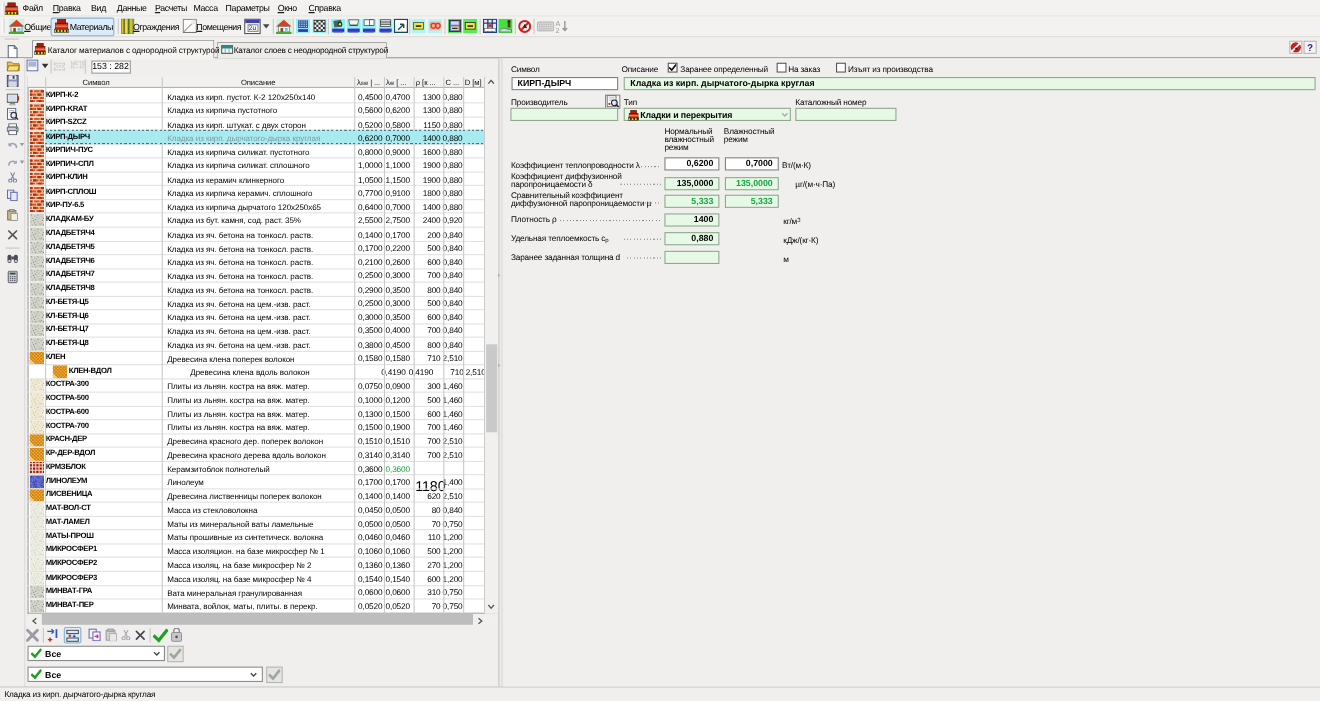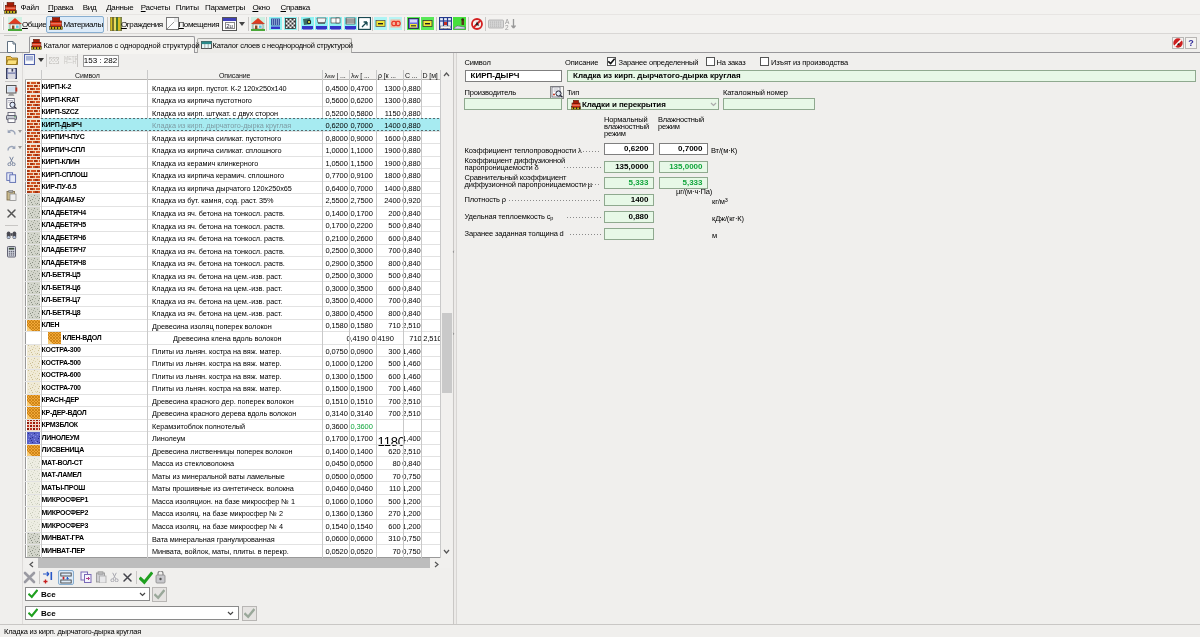--- a/index.html
+++ b/index.html
@@ -28,21 +28,21 @@
       <rect x="1.3" y="3.6" width="10.4" height="5.0" fill="#d83214" stroke="#5a0f00" stroke-width="0.6"></rect>
       <rect x="3.1" y="0.5" width="6.8" height="3.6" fill="#a81c06" stroke="#5a0f00" stroke-width="0.6"></rect>
       <line x1="1.3" y1="6.2" x2="11.7" y2="6.2" stroke="#f9b9a8" stroke-width="0.7"></line>
     </svg>
   </div>
 <div class="mnu" style="left:20.5px;">Файл</div>
 <div class="mnu" style="left:48px;"><span style="text-decoration:underline;">П</span>равка</div>
 <div class="mnu" style="left:82.8px;">Вид</div>
 <div class="mnu" style="left:106.2px;"><span style="text-decoration:underline;">Д</span>анные</div>
 <div class="mnu" style="left:140.8px;"><span style="text-decoration:underline;">Р</span>асчеты</div>
-<div class="mnu" style="left:175.8px;">Плиты</div>
+<div class="mnu" style="left:175.8px;">Масса</div>
 <div class="mnu" style="left:205.1px;">Параметры</div>
 <div class="mnu" style="left:252.4px;"><span style="text-decoration:underline;">О</span>кно</div>
 <div class="mnu" style="left:280.5px;"><span style="text-decoration:underline;">С</span>правка</div>
 <div class="a" style="left:0;top:13.5px;width:1200px;height:20px;background:#f3f2f0;border-top:1px solid #e7e5e3;border-bottom:1px solid #d9d7d5;"></div>
 <div class="a" style="left:2px;top:17px;width:2px;height:13px;border-left:1px solid #fff;border-right:1px solid #c8c6c4;"></div>
 <div class="ico" style="left:7px;top:16px;">
     <svg width="16" height="15" viewBox="0 0 16 15" xmlns="http://www.w3.org/2000/svg">
       <rect x="1" y="1" width="14" height="13" fill="#cff0e2"></rect>
       <polygon points="8,2 15,8 1,8" fill="#e03c20"></polygon>
       <rect x="3" y="8" width="10" height="5" fill="#f7f4ea" stroke="#666" stroke-width="0.6"></rect>
@@ -1093,21 +1093,21 @@
         <line x1="12" y1="12" x2="24" y2="0" stroke="#c57d12" stroke-width="0.8"></line>
         <line x1="12" y1="0" x2="24" y2="12" stroke="#c57d12" stroke-width="0.8"></line>
         <line x1="15" y1="12" x2="27" y2="0" stroke="#c57d12" stroke-width="0.8"></line>
         <line x1="15" y1="0" x2="27" y2="12" stroke="#c57d12" stroke-width="0.8"></line>
         <line x1="18" y1="12" x2="30" y2="0" stroke="#c57d12" stroke-width="0.8"></line>
         <line x1="18" y1="0" x2="30" y2="12" stroke="#c57d12" stroke-width="0.8"></line>
         <path d="M0 12 L5 12 L0 7 Z" fill="#fbd98e" opacity="0.8"></path>
       </svg>
     </div>
     <div class="a" style="left:16.5px;top:2.5px;width:105px;font-size:7px;font-weight:bold;letter-spacing:-0.28px;white-space:nowrap;">КЛЕН</div>
-    <div class="a" style="left:127px;top:3px;width:173px;font-size:7.3px;letter-spacing:-0.05px;white-space:nowrap;color:#000;">Древесина изоляц поперек волокон</div>
+    <div class="a" style="left:127px;top:3px;width:173px;font-size:7.3px;letter-spacing:-0.05px;white-space:nowrap;color:#000;">Древесина клена поперек волокон</div>
     <div style="position:absolute;top:2.8px;font-size:7.5px;letter-spacing:-0.12px;text-align:right;left:300.5px;width:22px;">0,1580</div>
     <div style="position:absolute;top:2.8px;font-size:7.5px;letter-spacing:-0.12px;text-align:right;left:325.5px;width:22px;">0,1580</div>
     <div style="position:absolute;top:2.8px;font-size:7.5px;letter-spacing:-0.12px;text-align:right;left:352.5px;width:23px;">710</div>
     <div style="position:absolute;top:2.8px;font-size:7.5px;letter-spacing:-0.12px;text-align:right;left:376.0px;width:19.5px;overflow:hidden;direction:rtl;">2,510</div>
   </div>
 <div class="a" style="left:25px;top:331.20px;width:415px;height:12.52px;margin-left:21px;">
     <div class="a ico" style="left:2px;top:0.5px;">
       <svg width="13" height="12" viewBox="0 0 13 12" xmlns="http://www.w3.org/2000/svg">
         <rect width="13" height="12" fill="#f2a838"></rect>
         <line x1="-12" y1="12" x2="0" y2="0" stroke="#c57d12" stroke-width="0.8"></line>
@@ -1938,21 +1938,21 @@
 <div class="lbl" style="left:464.5px;top:145.5px;">Коэффициент теплопроводности λ</div>
 <div class="a" style="left:580px;top:150.5px;width:21px;height:1px;background-image:repeating-linear-gradient(to right,#8a8a8a 0,#8a8a8a 1px,transparent 1px,transparent 3px);"></div>
 <div class="inp" style="left:604px;top:143px;width:49.5px;height:12px;line-height:10px;text-align:right;padding-right:4px;">0,6200</div>
 <div class="inp" style="left:658.5px;top:143px;width:49px;height:12px;line-height:10px;text-align:right;padding-right:4px;">0,7000</div>
 <div class="lbl" style="left:711px;top:146px;">Вт/(м·К)</div>
 <div class="lbl" style="left:464.5px;top:155.5px;">Коэффициент диффузионной</div>
 <div class="lbl" style="left:464.5px;top:163px;">паропроницаемости δ</div>
 <div class="a" style="left:564px;top:166.5px;width:37px;height:1px;background-image:repeating-linear-gradient(to right,#8a8a8a 0,#8a8a8a 1px,transparent 1px,transparent 3px);"></div>
 <div class="inp ginp" style="left:604px;top:160.5px;width:49.5px;height:12px;line-height:10px;text-align:right;padding-right:4px;">135,0000</div>
 <div class="inp ginp" style="left:658.5px;top:160.5px;width:49px;height:12px;line-height:10px;text-align:right;padding-right:4px;color:#12a53c;">135,0000</div>
-<div class="lbl" style="left:676px;top:162.5px;margin-top:24px;">µг/(м·ч·Па)</div>
+<div class="lbl" style="left:723px;top:162.5px;">µг/(м·ч·Па)</div>
 <div class="lbl" style="left:464.5px;top:172.5px;">Сравнительный коэффициент</div>
 <div class="lbl" style="left:464.5px;top:180px;">диффузионной паропроницаемости µ</div>
 <div class="a" style="left:586px;top:183.5px;width:15px;height:1px;background-image:repeating-linear-gradient(to right,#8a8a8a 0,#8a8a8a 1px,transparent 1px,transparent 3px);"></div>
 <div class="inp ginp" style="left:604px;top:176.5px;width:49.5px;height:12px;line-height:10px;text-align:right;padding-right:4px;color:#12a53c;">5,333</div>
 <div class="inp ginp" style="left:658.5px;top:176.5px;width:49px;height:12px;line-height:10px;text-align:right;padding-right:4px;color:#12a53c;">5,333</div>
 <div class="lbl" style="left:464.5px;top:194.5px;">Плотность ρ</div>
 <div class="a" style="left:509px;top:199.5px;width:92px;height:1px;background-image:repeating-linear-gradient(to right,#8a8a8a 0,#8a8a8a 1px,transparent 1px,transparent 3px);"></div>
 <div class="inp ginp" style="left:604px;top:194px;width:49.5px;height:12px;line-height:10px;text-align:right;padding-right:4px;">1400</div>
 <div class="lbl" style="left:712px;top:196.5px;">кг/м<span style="font-size:5.5px;vertical-align:2px;">3</span></div>
 <div class="lbl" style="left:464.5px;top:211.5px;">Удельная теплоемкость c<span style="font-size:5.5px;vertical-align:-1px;">р</span></div>

